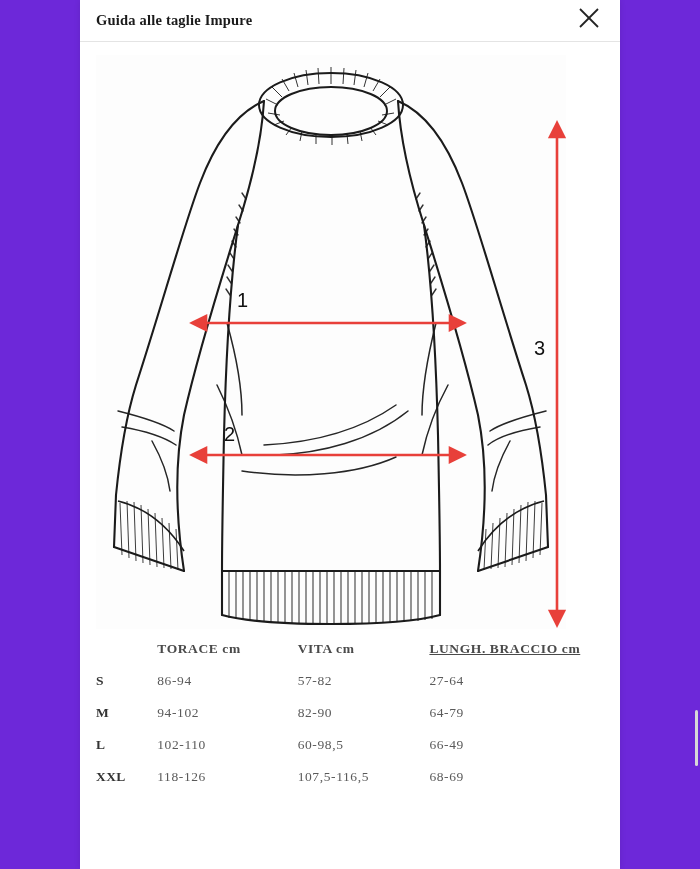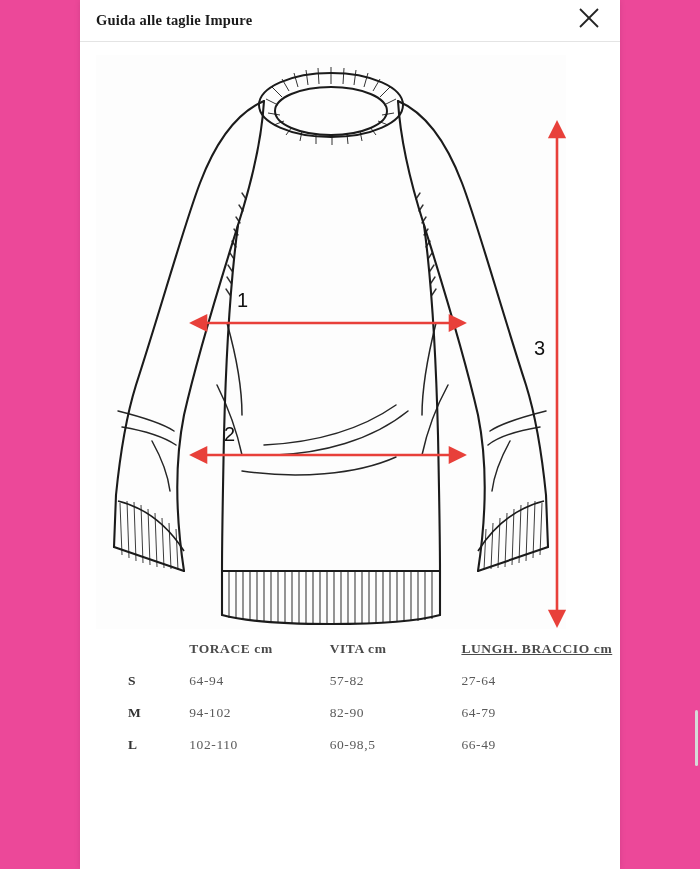--- a/index.html
+++ b/index.html
@@ -5,21 +5,21 @@
   html, body {
     margin: 0;
     padding: 0;
     background: #f0f0f0;
     font-family: "Liberation Serif", serif;
   }
   #page {
     position: relative;
     width: 700px;
     height: 869px;
-    background: #ec4899;
+    background: #6d28d9;
     overflow: hidden;
   }
   .modal {
     position: absolute;
     left: 80px;
     top: 0;
     width: 540px;
     height: 869px;
     background: #ffffff;
     box-shadow: 0 0 6px rgba(0,0,0,0.10);
@@ -62,21 +62,20 @@
     height: 574px;
     background: #fdfdfd;
   }
   .figure-wrap svg { display: block; }
 
   .size-table {
     width: 100%;
     border-collapse: collapse;
     margin-top: 6px;
     font-family: "Liberation Serif", serif;
-    margin-left: 32px;
   }
   .size-table th {
     font-weight: bold;
     font-size: 13.5px;
     color: #4a4a4a;
     text-align: left;
     padding: 6px 6px 8px 6px;
     vertical-align: top;
     letter-spacing: 0.6px;
   }
@@ -302,35 +301,41 @@
         <tr>
           <th class="col-label"></th>
           <th class="col-torace">TORACE cm</th>
           <th class="col-vita">VITA cm</th>
           <th class="col-braccio">LUNGH. BRACCIO cm</th>
         </tr>
       </thead>
       <tbody>
         <tr>
           <td class="rowlabel col-label">S</td>
-          <td>64-94</td>
+          <td>86-94</td>
           <td>57-82</td>
           <td>27-64</td>
         </tr>
         <tr>
           <td class="rowlabel col-label">M</td>
           <td>94-102</td>
           <td>82-90</td>
           <td>64-79</td>
         </tr>
         <tr>
           <td class="rowlabel col-label">L</td>
           <td>102-110</td>
           <td>60-98,5</td>
           <td>66-49</td>
         </tr>
+        <tr>
+          <td class="rowlabel col-label">XXL</td>
+          <td>118-126</td>
+          <td>107,5-116,5</td>
+          <td>68-69</td>
+        </tr>
       </tbody>
     </table>
 
   </div>
 
   <div class="scroll-hint"></div>
 </div>
 
 </body></html>

